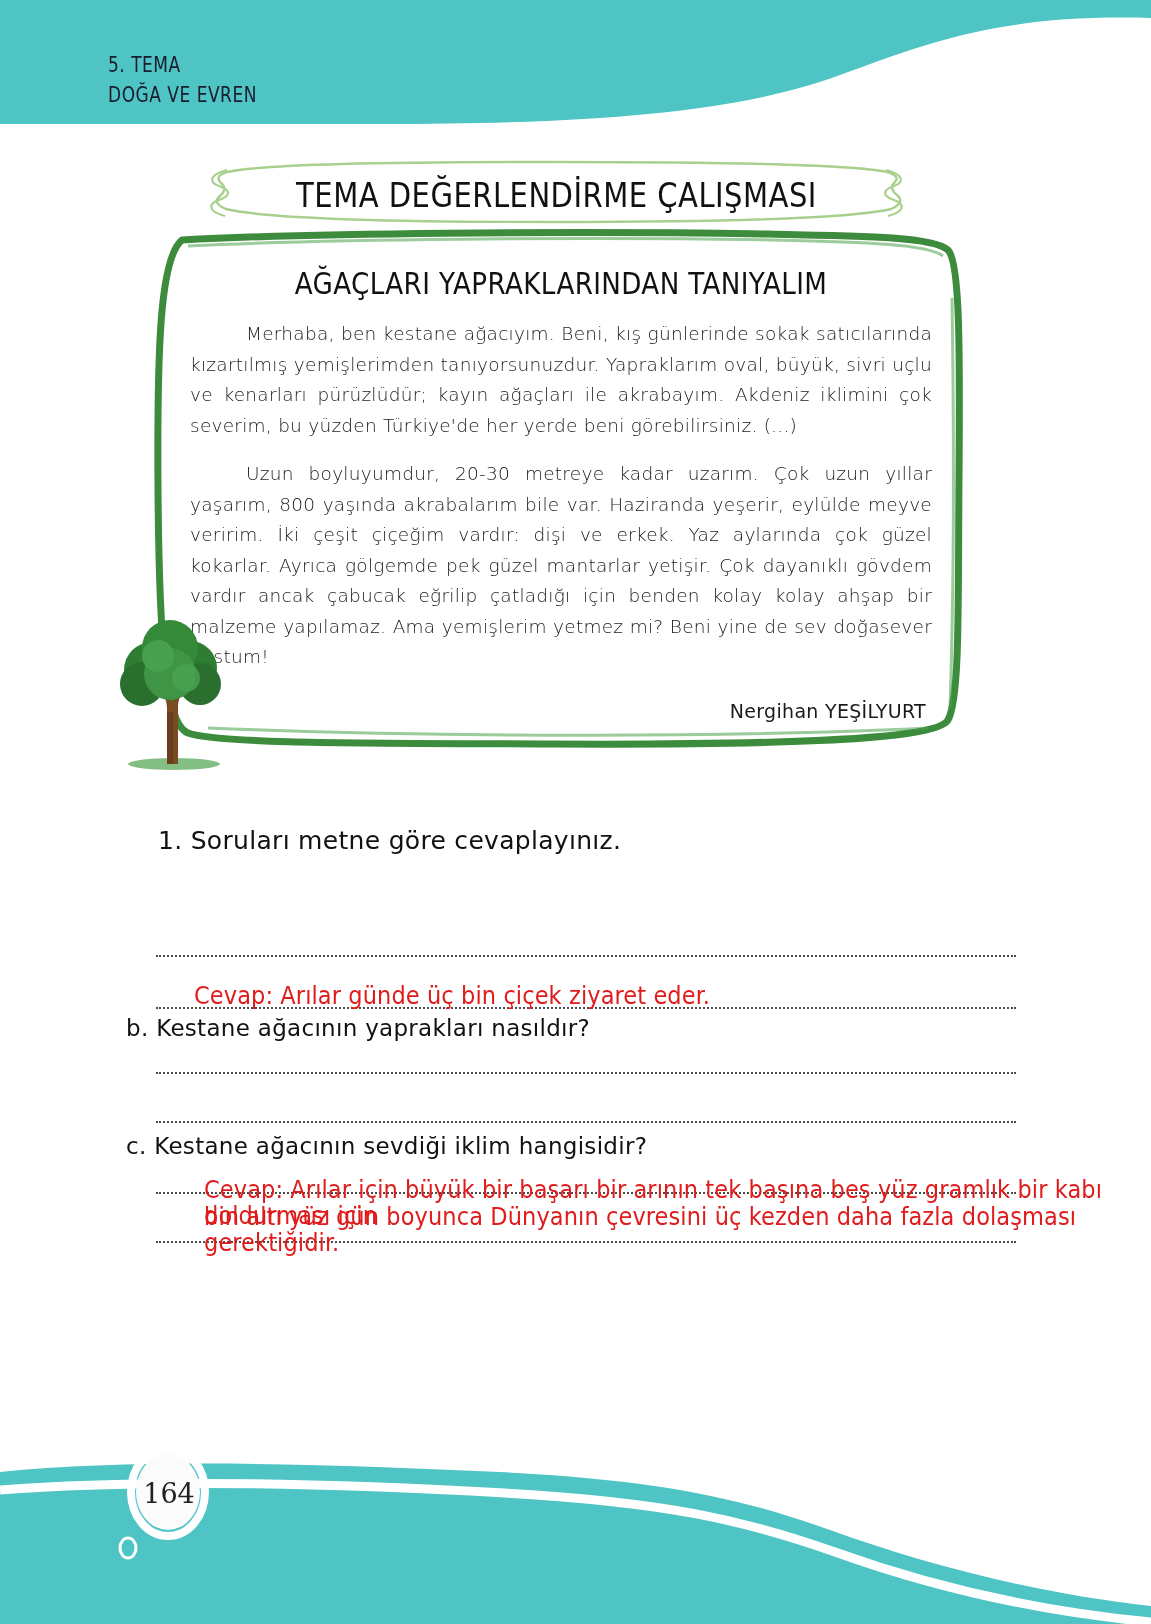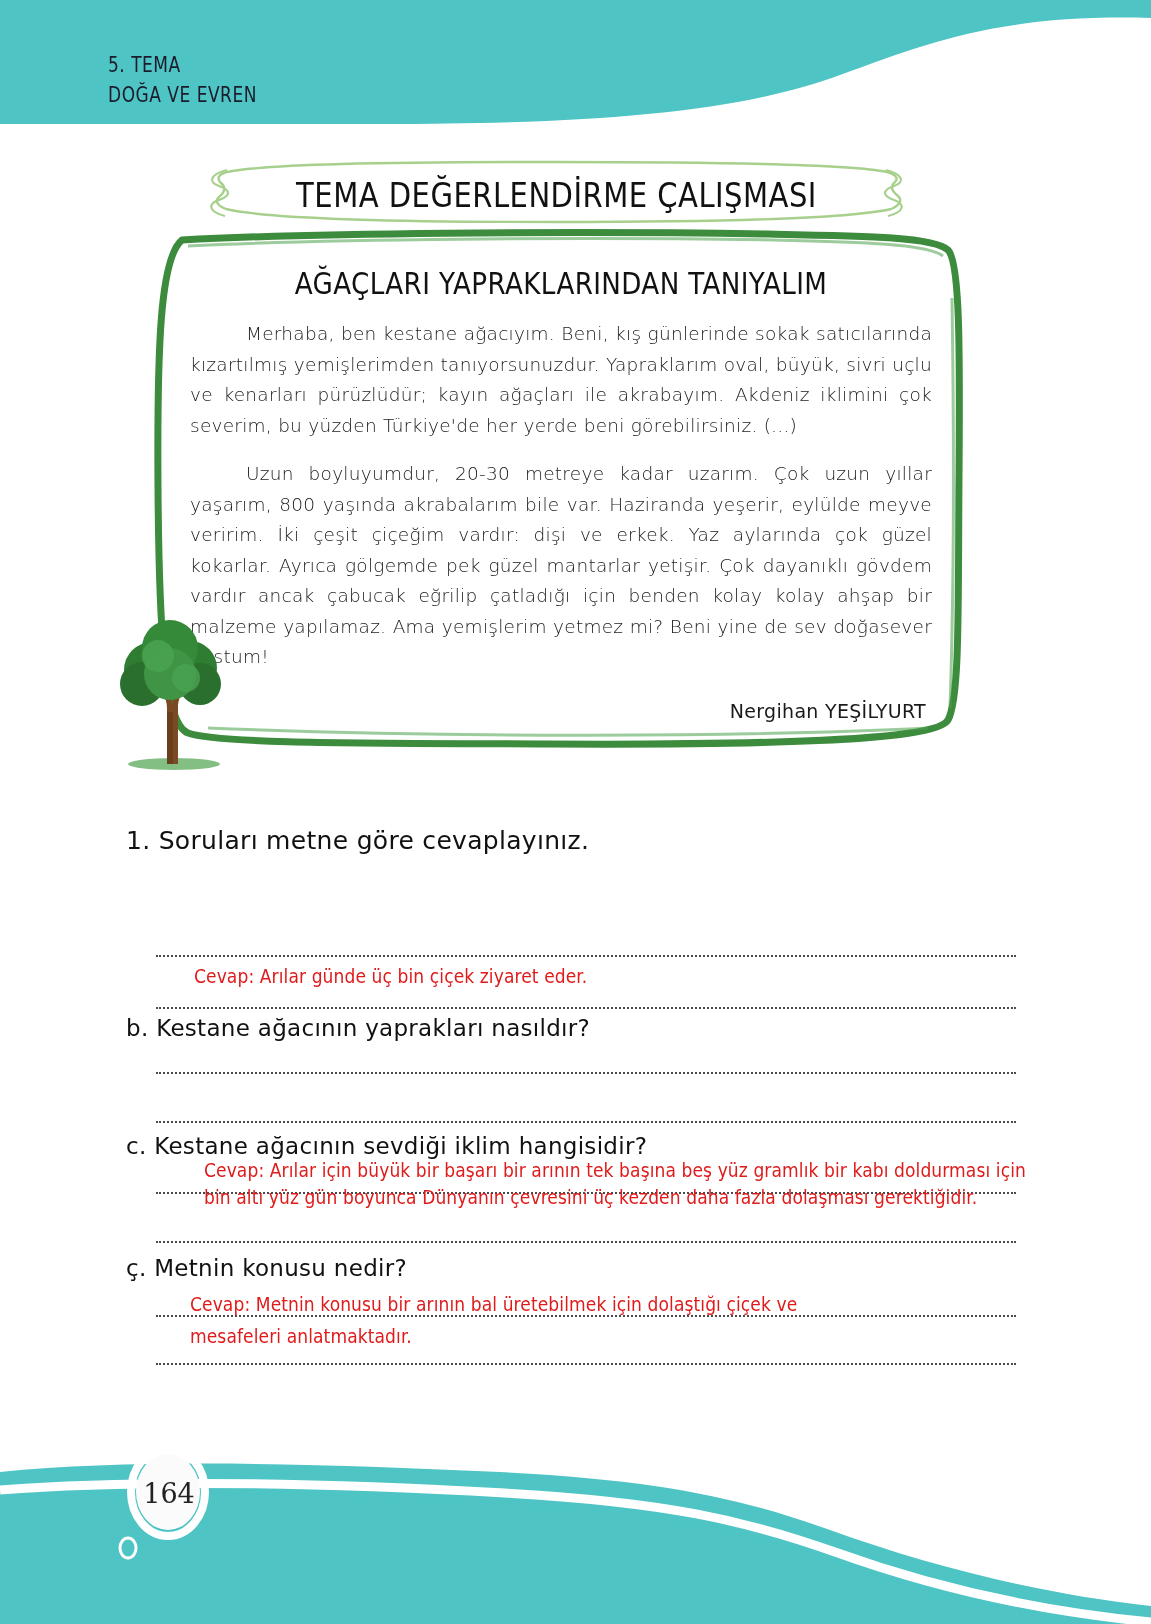--- a/index.html
+++ b/index.html
@@ -128,42 +128,44 @@
     left: 126px;
     top: 826px;
     width: 900px;
   }
   .q-head {
     font-size: 25px;
     color: #111;
     letter-spacing: 0.3px;
     margin-bottom: 42px;
     white-space: nowrap;
+    margin-left: 32px;
   }
   .q-item { position: relative; }
   .q-text {
     font-size: 23px;
     color: #111;
     letter-spacing: 0.3px;
     white-space: nowrap;
   }
   .dotline {
     position: absolute;
     left: 30px;
     height: 0;
     border-top: 2px dotted #4a4a4a;
   }
   .ans {
     position: absolute;
     color: #e01b1b;
-    font-size: 19px;
+    font-size: 25px;
     line-height: 26px;
     font-family: "DejaVu Sans Condensed", "Liberation Sans Narrow", "Liberation Sans", sans-serif;
     letter-spacing: 0.1px;
     font-weight: 500;
+    margin-top: 20px;
   }
 
   
   .footer-band {
     position: absolute;
     left: 0;
     top: 1380px;
     width: 1151px;
     height: 244px;
     pointer-events: none;
@@ -269,30 +271,20 @@
     <div class="q-text">
       <span>c.</span>
       <span>Kestane ağacının sevdiği iklim hangisidir?</span>
     </div>
     <div class="dotline" style="top:59px;width:860px"></div>
     <div class="dotline" style="top:108px;width:860px"></div>
     <div class="ans" style="left:78px;top:24px;width:930px">Cevap: Arılar için büyük bir başarı bir arının tek başına beş yüz gramlık bir kabı doldurması için</div>
     <div class="ans" style="left:78px;top:51px;width:930px">bin altı yüz gün boyunca Dünyanın çevresini üç kezden daha fazla dolaşması gerektiğidir.</div>
   </div>
 
-  <div class="q-item" style="height:120px">
-    <div class="q-text">
-      <span>ç.</span>
-      <span>Metnin konusu nedir?</span>
-    </div>
-    <div class="dotline" style="top:60px;width:860px"></div>
-    <div class="dotline" style="top:108px;width:860px"></div>
-    <div class="ans" style="left:64px;top:36px;width:860px">Cevap: Metnin konusu bir arının bal üretebilmek için dolaştığı çiçek ve</div>
-    <div class="ans" style="left:64px;top:68px;width:860px">mesafeleri anlatmaktadır.</div>
-  </div>
 </div>
 
 <svg class="footer-band" viewBox="0 0 1151 244" preserveAspectRatio="none">
   <path d="M0,92 C140,78 330,84 500,92 C660,100 740,118 830,150 C930,186 1040,214 1151,226 L1151,244 L0,244 Z" fill="#4ec4c4"></path>
   <path fill="none" stroke="#ffffff" stroke-width="9" d="M0,110 C150,98 340,104 505,113 C665,122 745,140 835,172 C935,208 1045,232 1151,242"></path>
   <path d="M0,120 C150,108 340,114 505,123 C665,132 745,150 835,182 C935,218 1045,240 1151,248 L1151,244 L0,244 Z" fill="#4ec4c4"></path>
   <ellipse cx="168" cy="105" rx="11" ry="13" fill="#4ec4c4"></ellipse>
   <ellipse cx="128" cy="168" rx="8" ry="10" fill="none" stroke="#ffffff" stroke-width="3"></ellipse>
   <ellipse cx="168" cy="1" rx="0" ry="0" fill="none"></ellipse>
   <ellipse cx="168" cy="112" rx="37" ry="44" fill="none" stroke="#ffffff" stroke-width="8"></ellipse>

